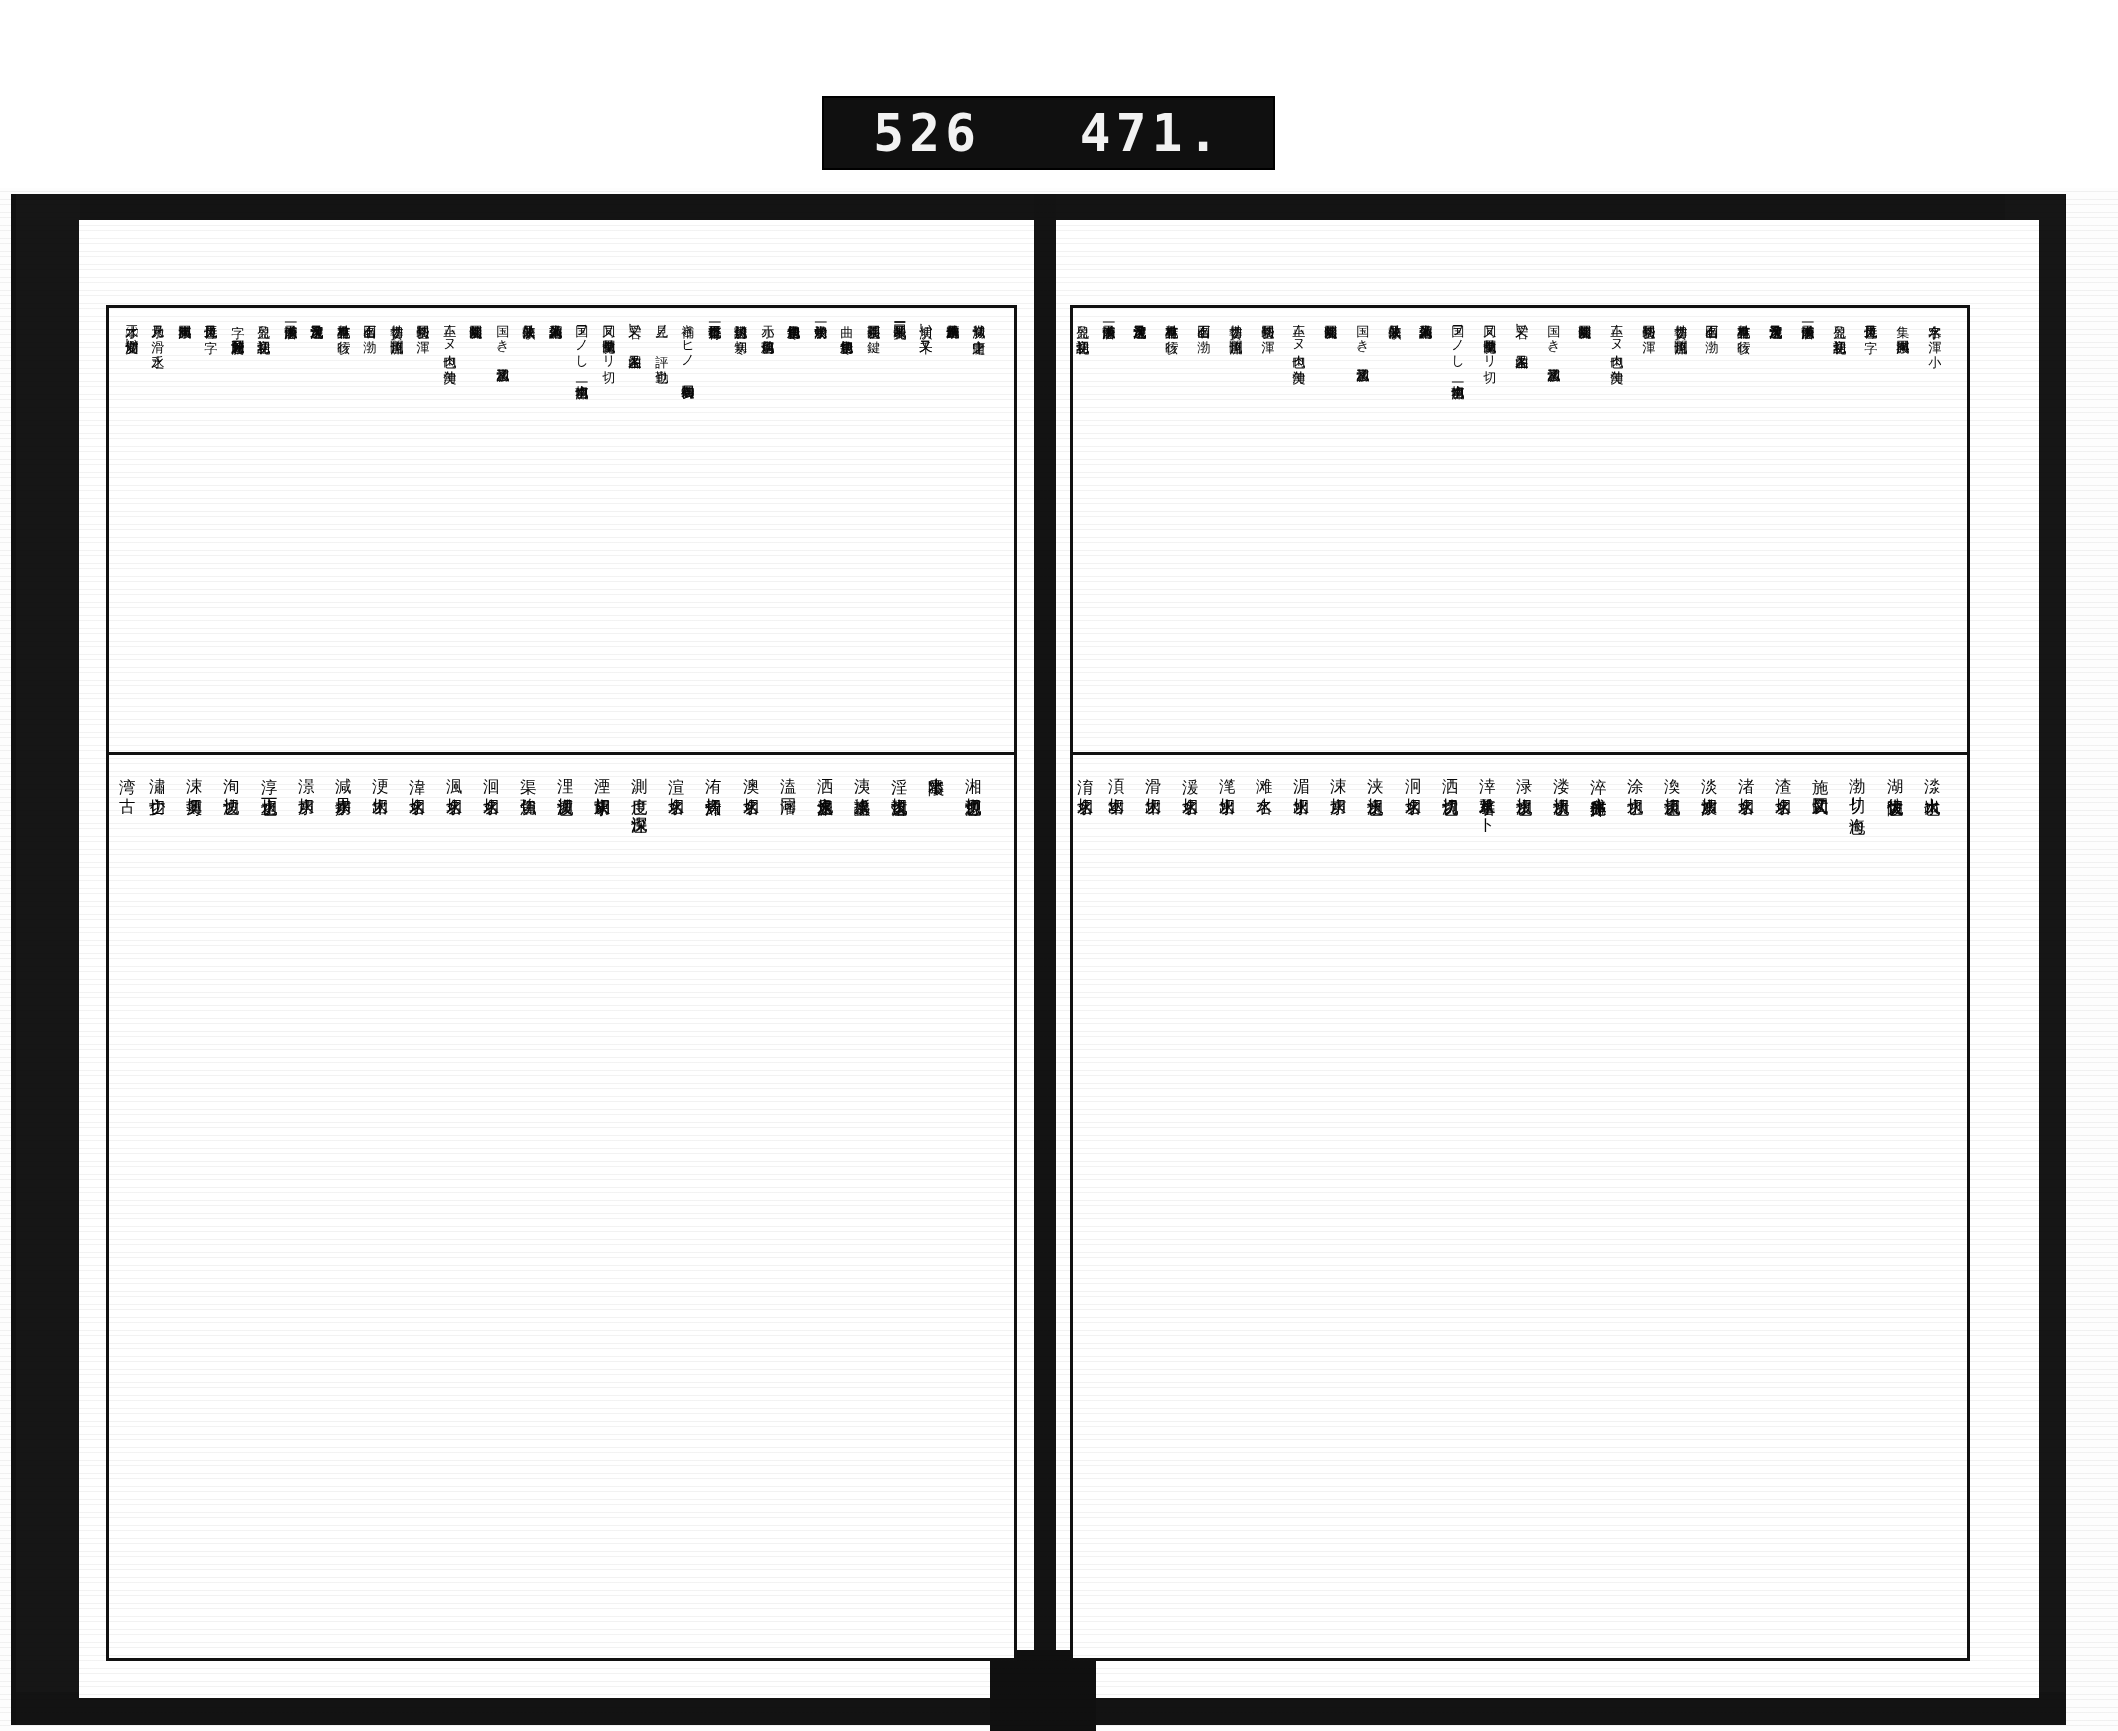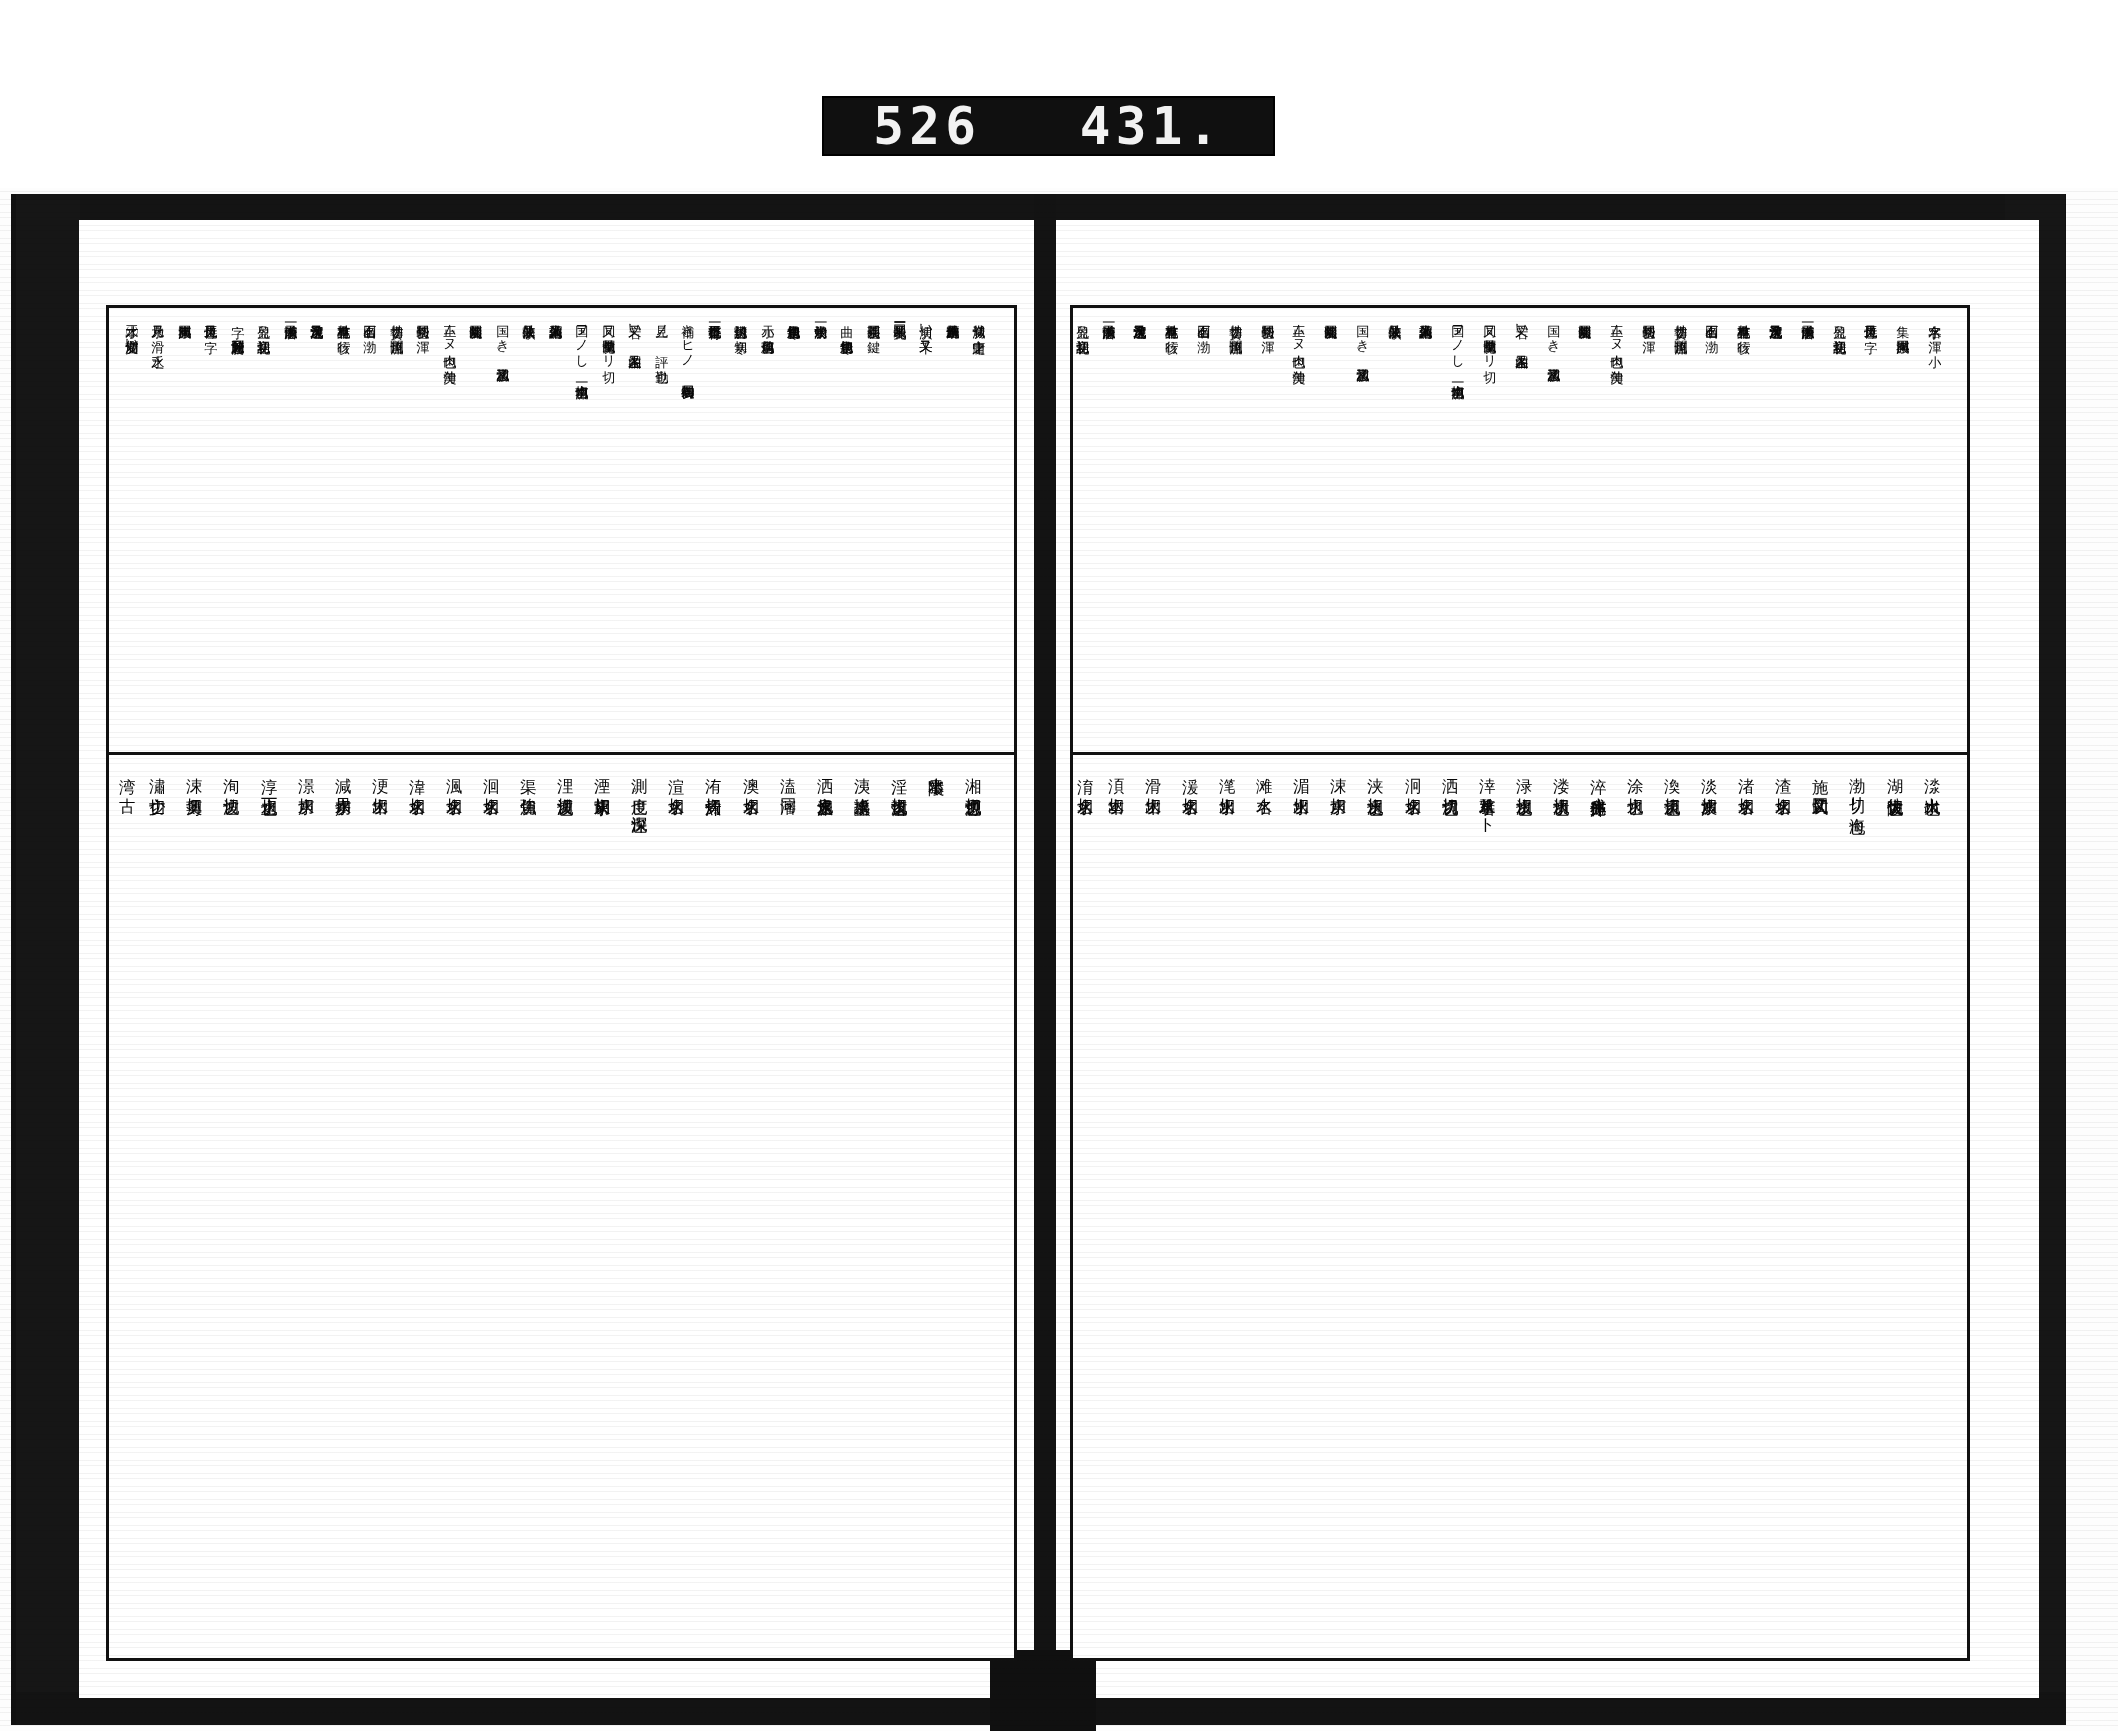--- a/index.html
+++ b/index.html
@@ -14,21 +14,21 @@
     font-family: "DejaVu Sans", sans-serif;
     overflow: hidden;
   }
 
   
   #counter-strip {
     position: absolute;
     left: 822px;
     top: 96px;
     width: 453px;
-    height: 60px;
+    height: 74px;
     background: #101010;
     border: 2.1px solid #000;
     display: flex;
     align-items: center;
     justify-content: space-around;
     box-sizing: border-box;
   }
   .counter-num {
     color: #f2f2f2;
     font-family: "DejaVu Sans Mono", monospace;
@@ -181,21 +181,21 @@
     opacity: 0.05;
     background:
       repeating-linear-gradient(0deg, #000 0px, #000 0.5px, transparent 0.5px, transparent 2.6px);
   }
 </style>
 </head>
 <body>
 
 <div id="counter-strip">
   <span class="counter-num">526</span>
-  <span class="counter-num">431.</span>
+  <span class="counter-num">471.</span>
 </div>
 
 <div id="scan-area">
 
   <div id="book-shadow"></div>
   <div class="edge-top"></div>
   <div class="edge-left"></div>
   <div class="edge-right"></div>
   <div class="edge-bottom"></div>
 

